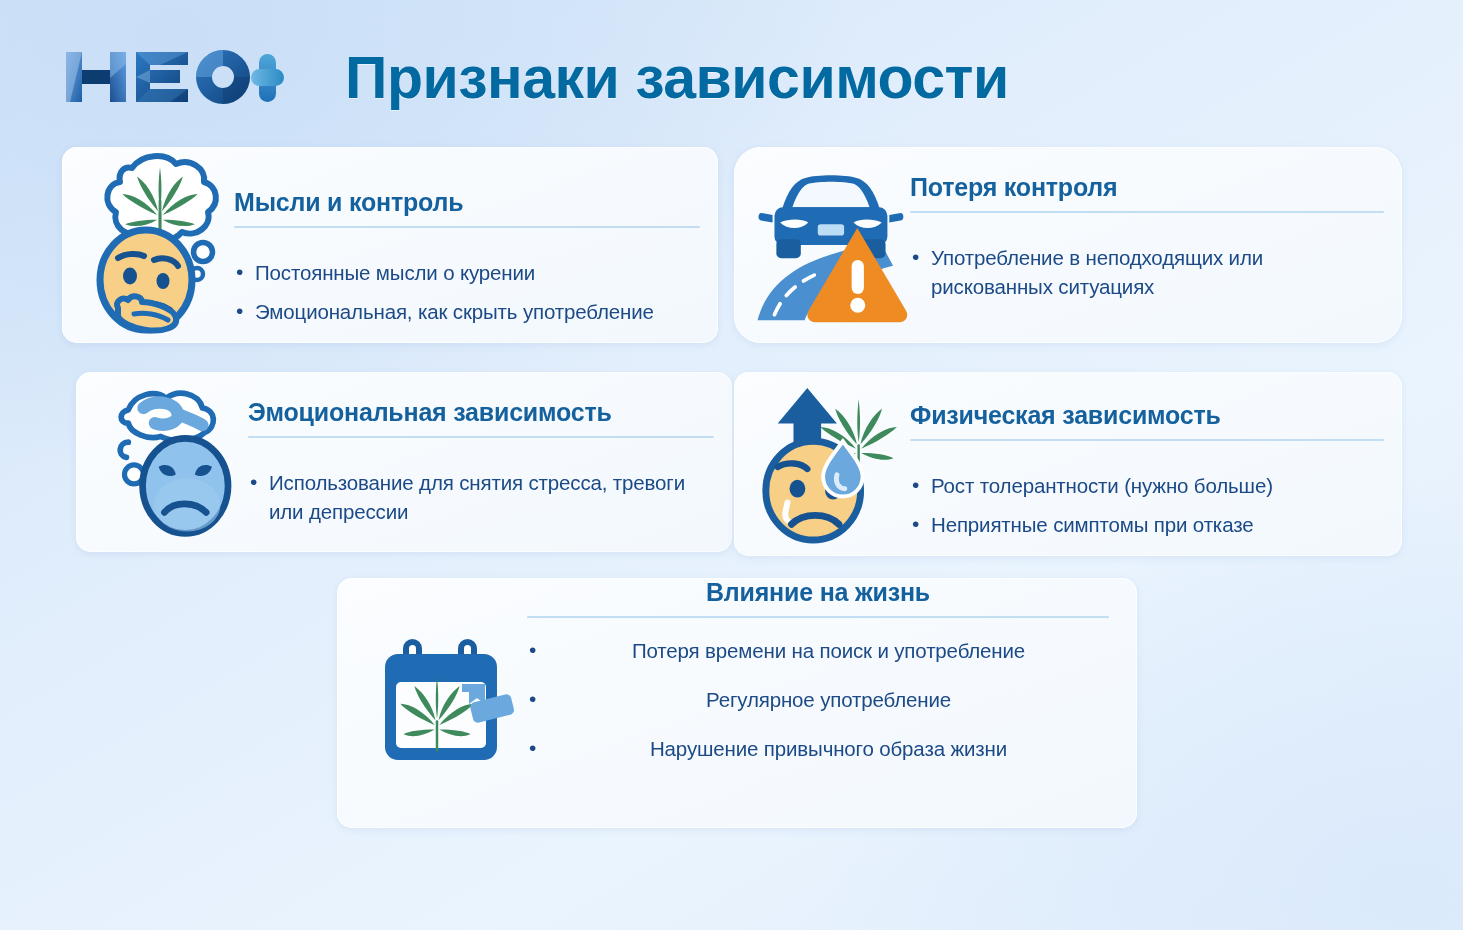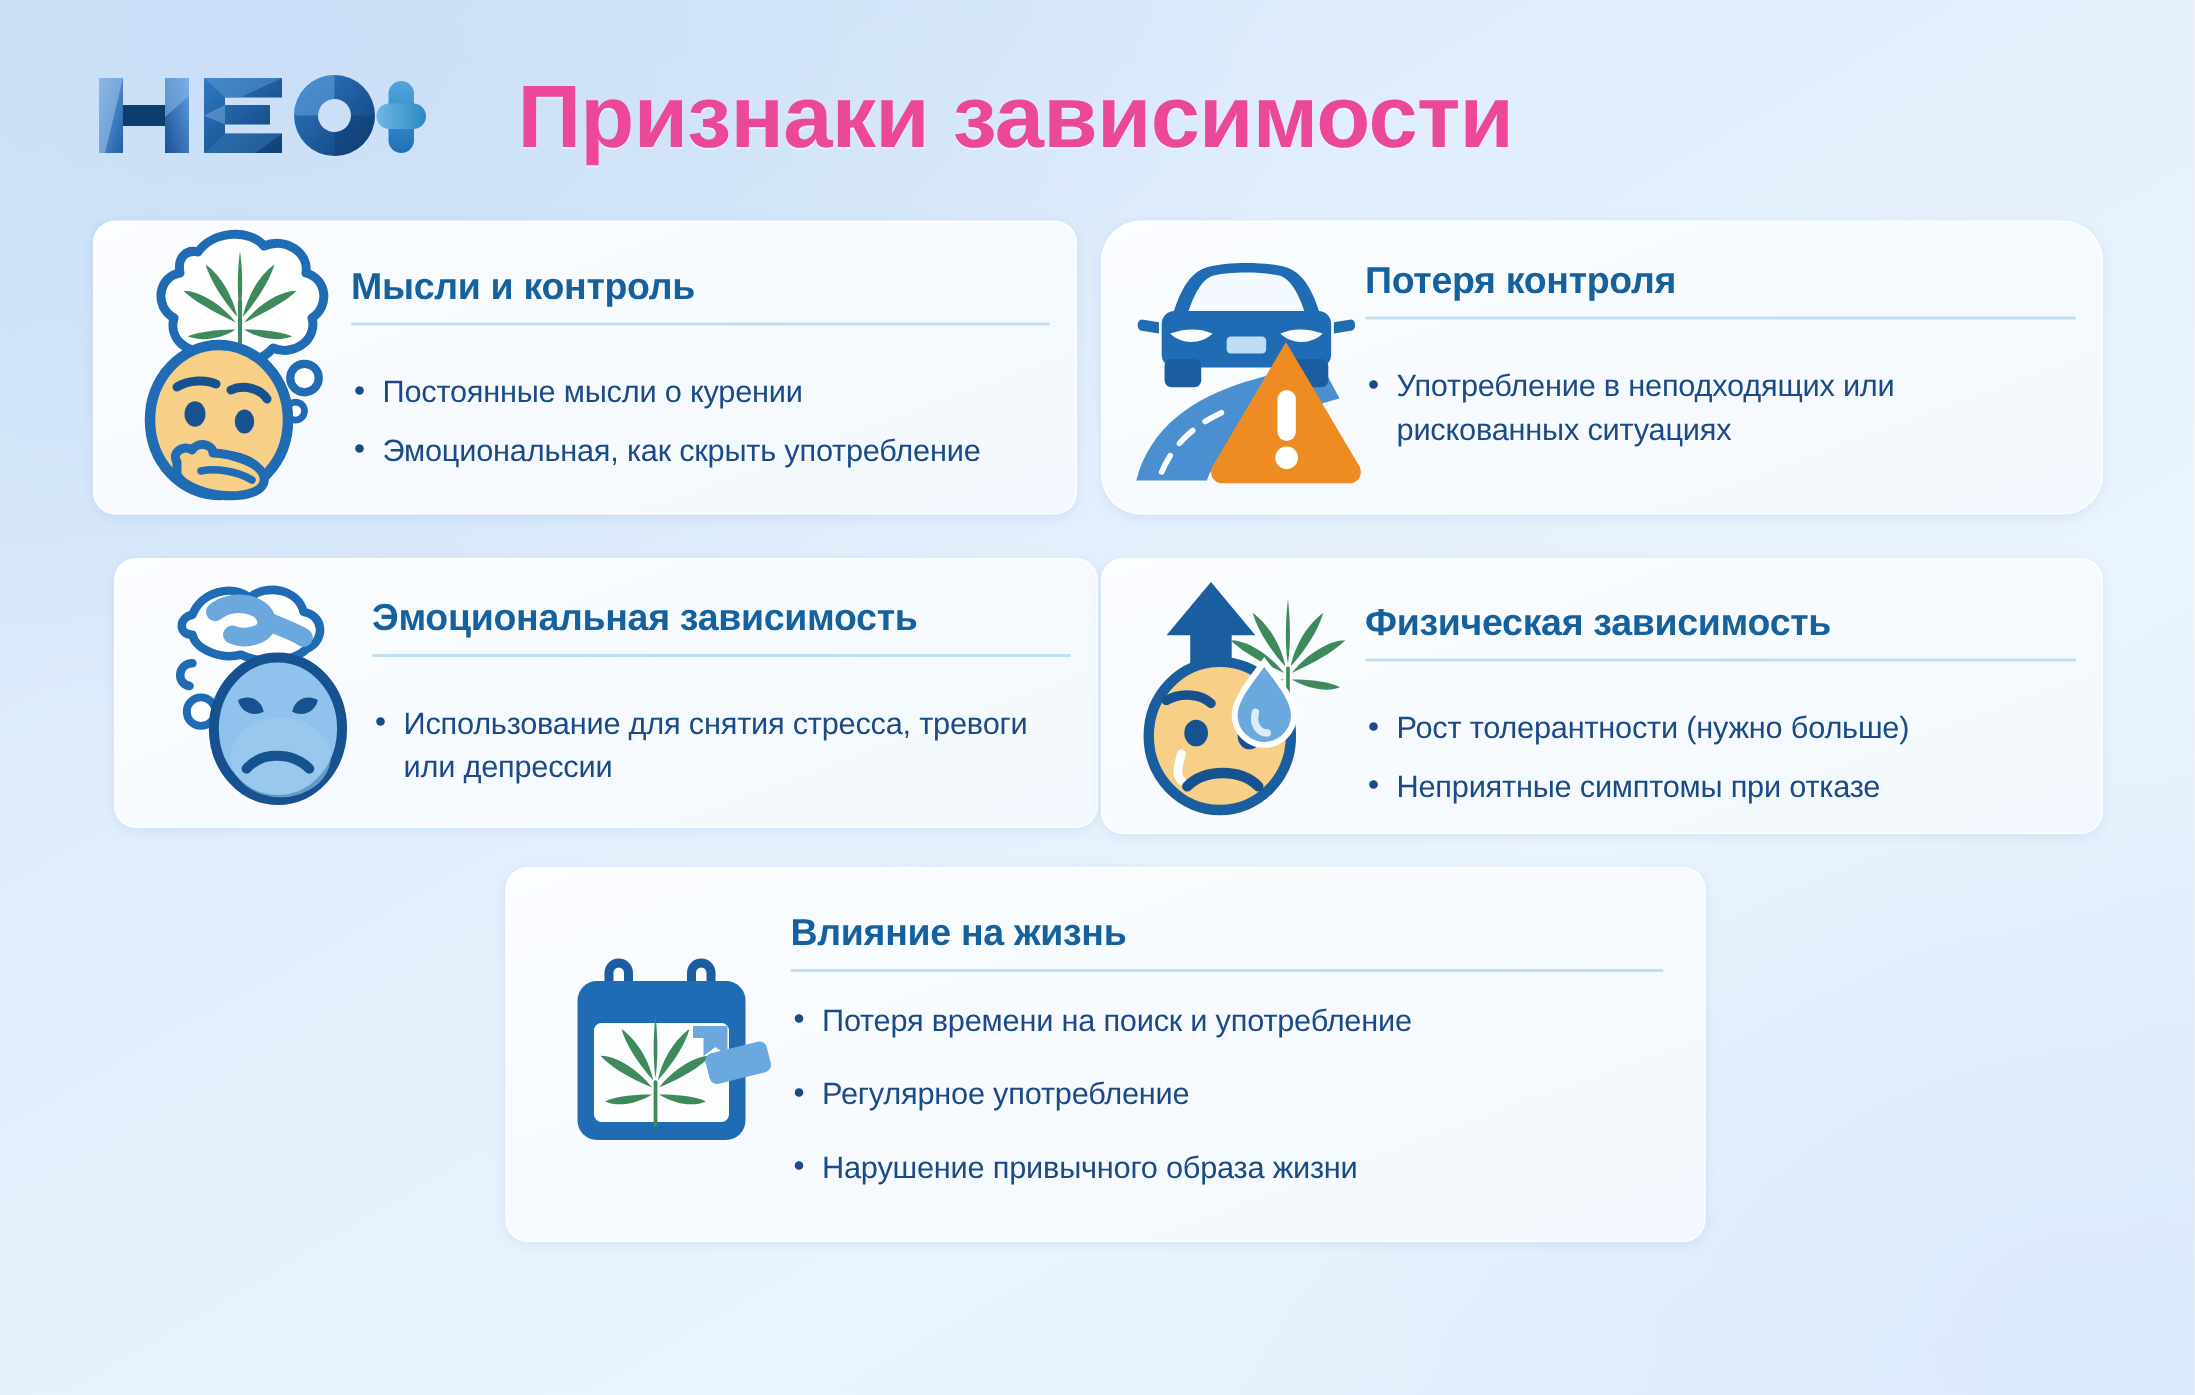--- a/index.html
+++ b/index.html
@@ -12,21 +12,21 @@
       linear-gradient(150deg, #cfe3f8 0%, #e2eefc 38%, #eaf4fe 68%, #e0ecfb 100%);
     overflow:hidden;
     position:relative;
   }
 
   
   .header { position:absolute; left:0; top:0; width:1463px; height:140px; }
   .logo { position:absolute; left:60px; top:44px; width:225px; height:66px; }
   .title {
     position:absolute; left:345px; top:44px;
-    font-size:59px; font-weight:bold; color:#ec4899;
+    font-size:59px; font-weight:bold; color:#0369a1;
     letter-spacing:-0.5px; white-space:nowrap;
     text-shadow:0 1px 0 rgba(255,255,255,.55);
   }
 
   
   .card {
     position:absolute;
     background:linear-gradient(160deg,#fbfdff 0%, #f6fafe 55%, #f2f8fd 100%);
     border-radius:15px;
     box-shadow:0 2px 7px rgba(92,140,196,.13), 0 0 0 1px rgba(255,255,255,.75) inset;
@@ -55,35 +55,35 @@
     margin-bottom:7px; letter-spacing:-0.15px;
   }
   ul.points li:last-child { margin-bottom:0; }
   ul.points li::before {
     content:"•"; position:absolute; left:2px; top:-1px;
     color:#1b4a87; font-size:21px; line-height:1.42;
   }
 
   
   #card-1 .card-icon { width:150px; height:196px; margin-left:22px; }
-  #card-1 .card-body { padding-top:30px; }
+  #card-1 .card-body { padding-top:41px; }
   #card-1 ul.points li { margin-bottom:10px; }
 
   #card-2 .card-icon { width:160px; height:196px; margin-left:16px; }
   #card-2 .card-body { padding-top:26px; }
 
   #card-3 .card-icon { width:152px; height:184px; margin-left:20px; }
   #card-3 .card-body { padding-top:26px; }
 
   #card-4 .card-icon { width:158px; height:184px; margin-left:18px; }
   #card-4 .card-body { padding-top:29px; }
   #card-4 ul.points li { margin-bottom:10px; }
 
   #card-5 .card-icon { width:160px; height:250px; margin-left:30px; }
-  #card-5 .card-body { padding-top:30px; padding-right:28px; }
+  #card-5 .card-body { padding-right:28px;text-align:center; }
   #card-5 ul.points { margin-top:18px; }
   #card-5 ul.points li { margin-bottom:20px; }
 </style>
 </head>
 <body>
 
 <div class="header">
 
   <div class="logo">
     <svg viewBox="0 0 225 66" width="225" height="66" aria-hidden="true">

